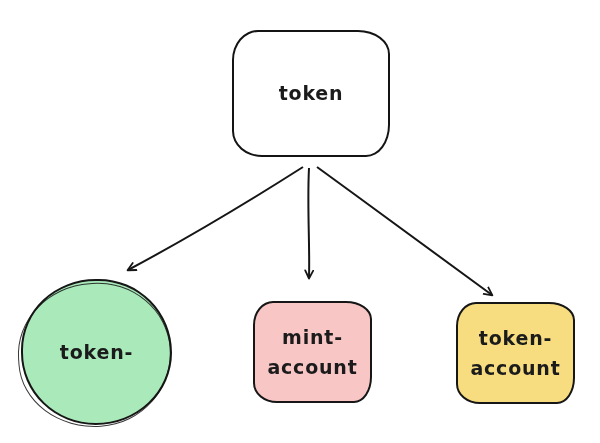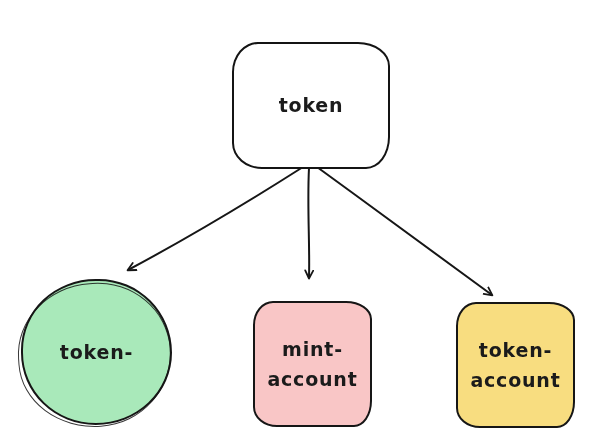--- a/index.html
+++ b/index.html
@@ -30,21 +30,21 @@
     box-sizing: border-box;
   }
   .label {
     display: flex;
     flex-direction: column;
     gap: 9px;
     line-height: 1.1;
   }
   
   .root-box {
-    left: 232px; top: 42px;
+    left: 232px; top: 30px;
     width: 158px; height: 127px;
     border: 2.3px solid #141414;
     border-radius: 26px 32px 24px 30px / 30px 24px 32px 26px;
     background: #ffffff;
   }
   
   .circle-node {
     left: 21px; top: 279px;
     width: 151px; height: 146px;
     border: 2.5px solid #161616;
@@ -55,21 +55,21 @@
     content: "";
     position: absolute;
     left: -5px; top: 2px; right: -1px; bottom: -4px;
     border: 1.7px solid rgba(22,22,22,0.85);
     border-radius: 51% 49% 50% 52% / 50% 50% 52% 48%;
     transform: rotate(-4deg);
     pointer-events: none;
   }
   
   .rect-node {
-    width: 119px; height: 126px;
+    width: 119px; height: 102px;
     border: 2.3px solid #161616;
     border-radius: 20px 26px 18px 24px / 24px 18px 26px 20px;
   }
   .mint-node  { left: 253px; top: 301px; }
   .tokenacct-node { left: 456px; top: 302px; }
 </style>
 </head>
 <body>
 
 <div class="canvas">

